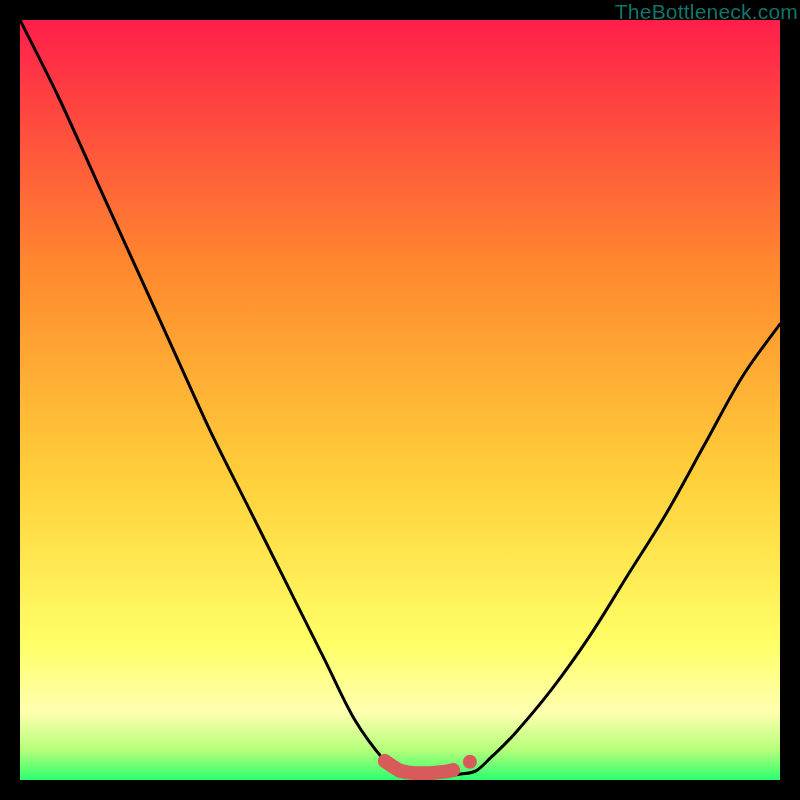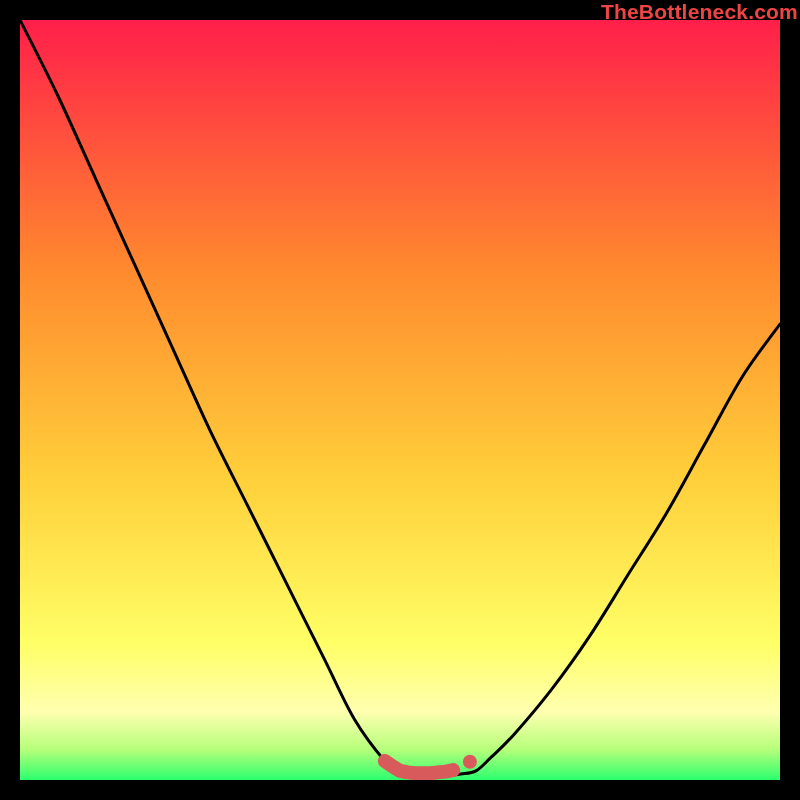--- a/index.html
+++ b/index.html
@@ -20,24 +20,24 @@
     left: 0;
     top: 0;
     width: 760px;
     height: 760px;
   }
 
   .watermark {
     position: absolute;
     top: 0px;
     right: 2px;
-    color: #ef4444;
+    color: #0f766e;
     font-size: 21px;
     letter-spacing: 0.2px;
-    font-weight: 700;
+    font-weight: 400;
   }
 </style>
 </head>
 <body>
 
 <div class="frame">
   <svg class="plot" viewBox="0 0 760 760" preserveAspectRatio="none">
     <defs>
       <linearGradient id="bg-grad" x1="0" y1="0" x2="0" y2="1">
         <stop id="g0" offset="0%" stop-color="#ff1f4a"></stop>

